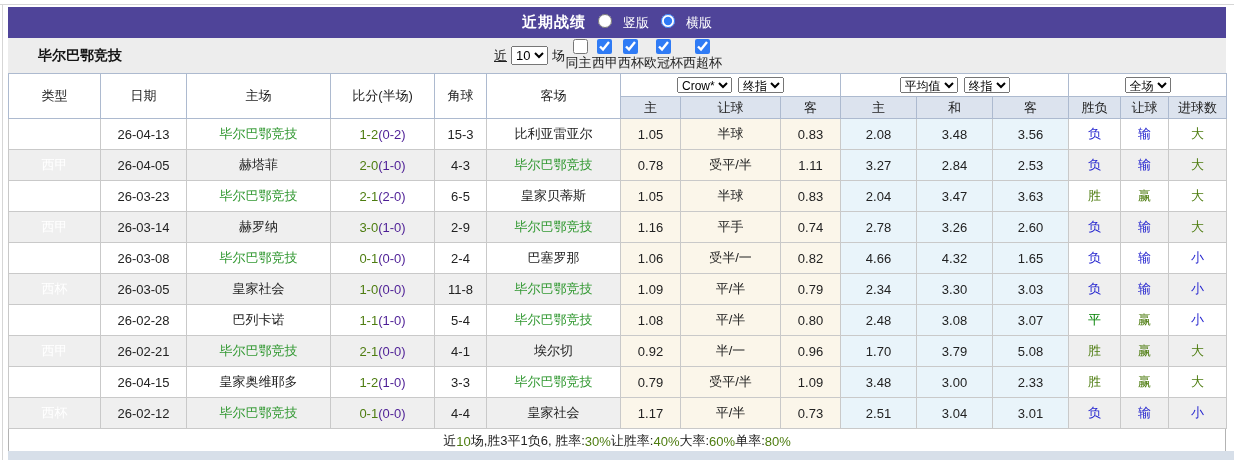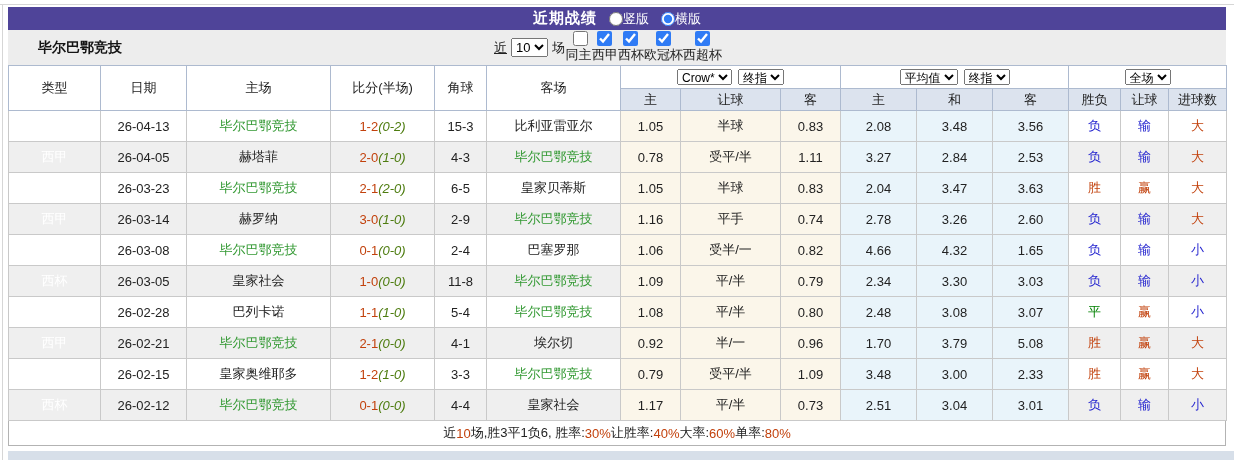--- a/index.html
+++ b/index.html
@@ -7,25 +7,25 @@
     width:1234px; height:460px; background:#ffffff; position:relative;
     font-family:"Liberation Sans","DejaVu Sans",sans-serif; overflow:hidden;
     -webkit-font-smoothing:antialiased;
   }
   .top-line { position:absolute; top:4px; left:0; width:1234px; height:1px; background:#d6d6d6; }
   .left-line { position:absolute; top:4px; left:2px; width:1px; height:456px; background:#d6d6d6; }
   .wrap { position:absolute; left:8px; top:7px; width:1218px; }
 
   
   .titlebar {
-    height:23px; background:#4f4499; color:#fff;
+    height:31px; background:#4f4499; color:#fff;
     display:flex; align-items:center; justify-content:center; gap:12px;
   }
   .titlebar .title { font-weight:bold; font-size:15px; letter-spacing:1px; }
-  .titlebar label { font-size:13px; display:flex; align-items:center; gap:0; cursor:pointer; }
+  .titlebar label { font-size:13px; display:flex; gap:11px; cursor:pointer; }
   .titlebar input[type="radio"] { width:14px; height:14px; accent-color:#2f7bf5; margin:0; }
 
   
   .teambar { height:35px; background:#ededed; position:relative; display:flex; align-items:center; }
   .team-name { margin-left:30px; font-weight:bold; font-size:14px; color:#151515; }
   .filters { position:absolute; left:486px; top:0; height:35px; display:flex; align-items:center; font-size:13px; color:#222; }
   .filters .near-link { color:#222; text-decoration:underline; cursor:pointer; }
   .filters select { margin:0 4px; font-size:13px; }
   .filters label { display:flex; align-items:center; cursor:pointer;flex-direction:column; }
   .filters input[type="checkbox"] { width:15px; height:15px; accent-color:#2f7bf5; margin:0 1px 0 6px; }
@@ -37,25 +37,25 @@
   thead th { background:#dce3ee; border-color:#adbacf; font-weight:normal; height:21px; color:#222; }
   thead tr.selrow th { background:#ffffff; height:22px; }
   thead select { font-size:12px; margin:0 3px; height:16px; }
   tbody td { height:30px; }
   tr.odd td { background:#ffffff; }
   tr.even td { background:#efefef; }
   tbody td.ah { background:#fbf6ea; }
   tbody td.eu { background:#e9f4fa;margin-top:47px; }
   td.badge-liga { background:#0d6e3a; color:#fff; }
   td.badge-cup  { background:#00695f; color:#fff; }
-  .c-red   { color:#c2410c;text-align:center; }
+  .c-red   { color:#4d7c0f;text-align:center; }
   .c-blue  { color:#2626cf; }
   .c-green { color:#008000; }
   .t-green { color:#339933; }
-  .half    { color:#4d7c0f;font-style:italic; }
+  .half    { color:#4c1d95; }
 
   
   .summary {
     width:1216px; height:24px; border:1px solid #b3b3b3; border-top:none;
     display:flex; align-items:center; justify-content:center; font-size:13px; color:#222; background:#fff;
   }
   .bottom-strip { position:absolute; left:8px; bottom:0; width:1226px; height:9px; background:#d7dfe9; }
 </style>
 </head>
 <body>
@@ -290,21 +290,21 @@
           <td class="ah">0.96</td>
           <td class="eu">1.70</td>
           <td class="eu">3.79</td>
           <td class="eu">5.08</td>
           <td class="c-red">胜</td>
           <td class="c-red">赢</td>
           <td class="c-red">大</td>
         </tr>
         <tr class="odd">
           <td class="badge-liga">西甲</td>
-          <td>26-02-15</td>
+          <td>26-04-15</td>
           <td>皇家奥维耶多</td>
           <td><span class="c-red">1-2</span><span class="half">(1-0)</span></td>
           <td>3-3</td>
           <td class="t-green">毕尔巴鄂竞技</td>
           <td class="ah">0.79</td>
           <td class="ah">受平/半</td>
           <td class="ah">1.09</td>
           <td class="eu">3.48</td>
           <td class="eu">3.00</td>
           <td class="eu">2.33</td>

